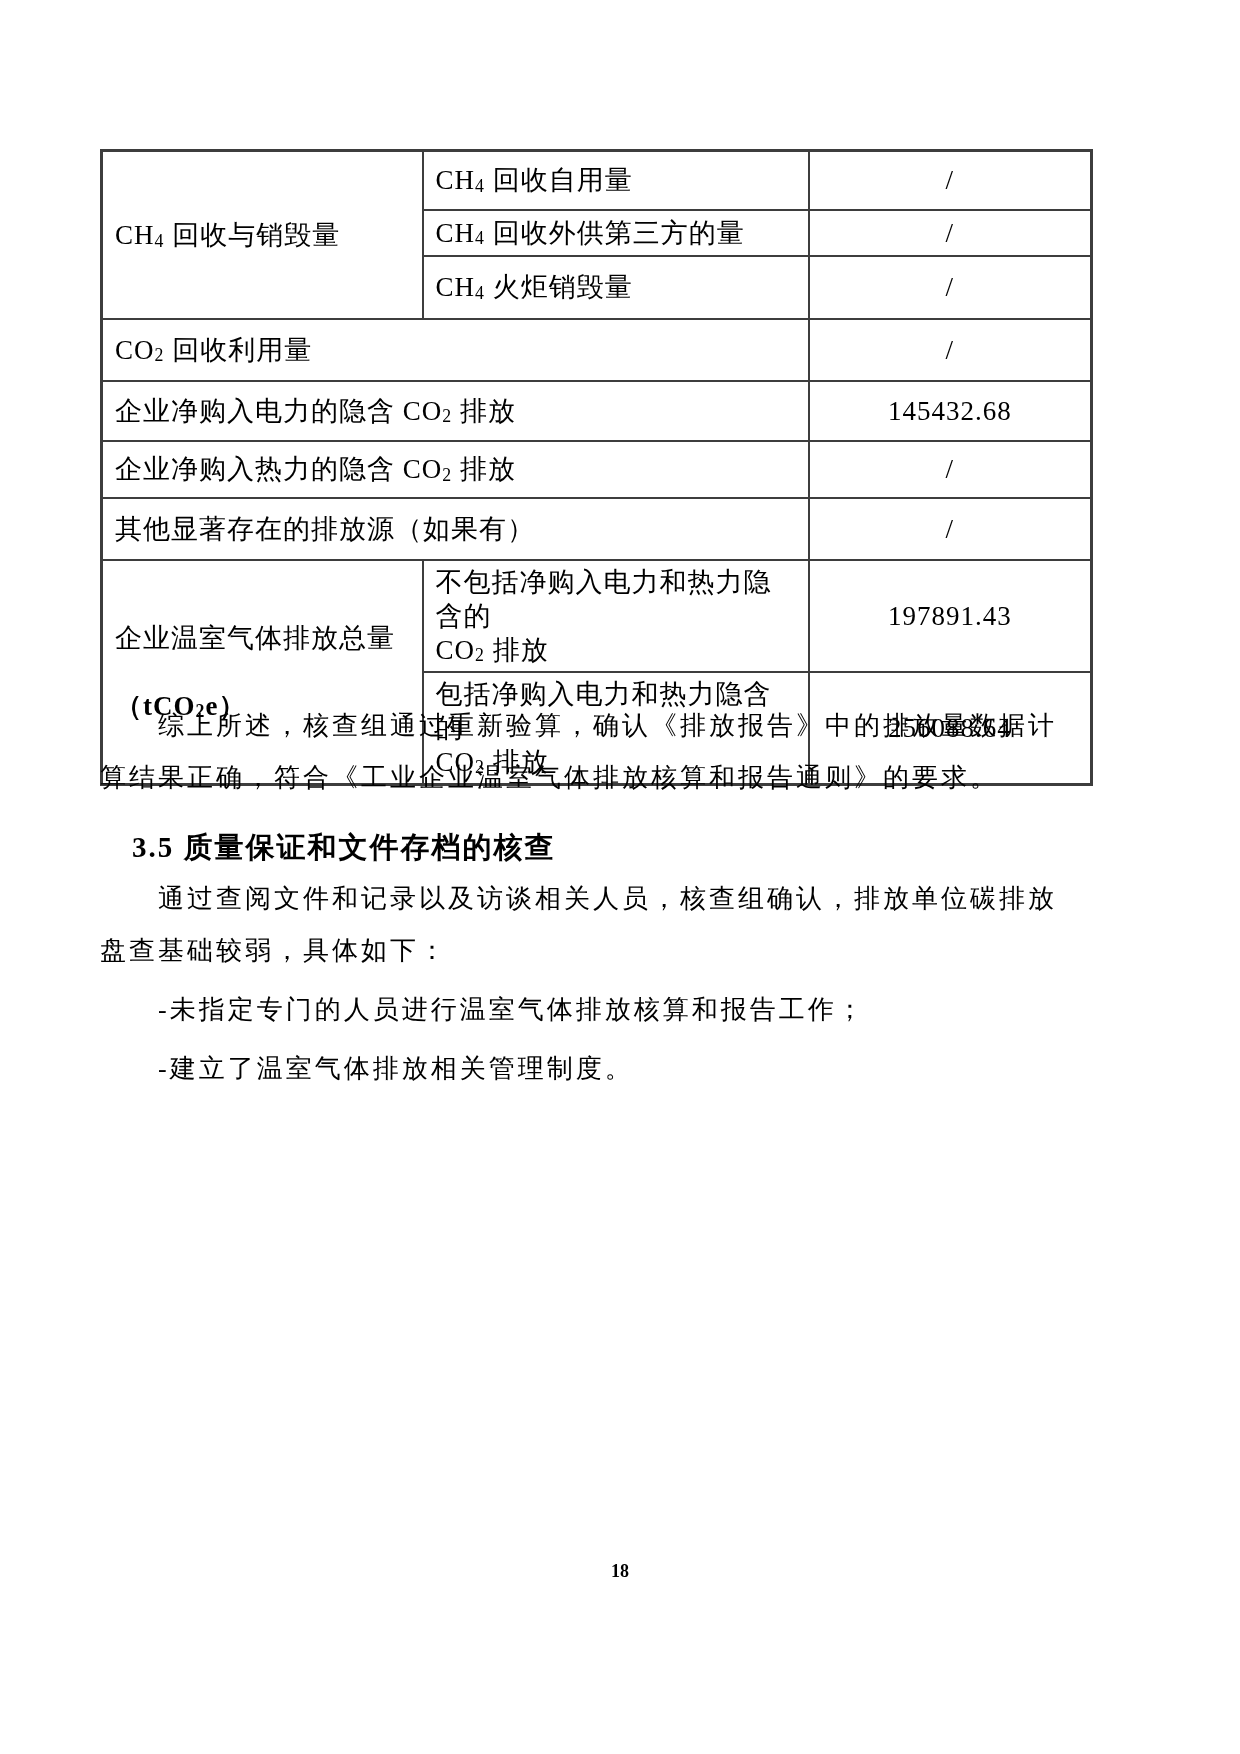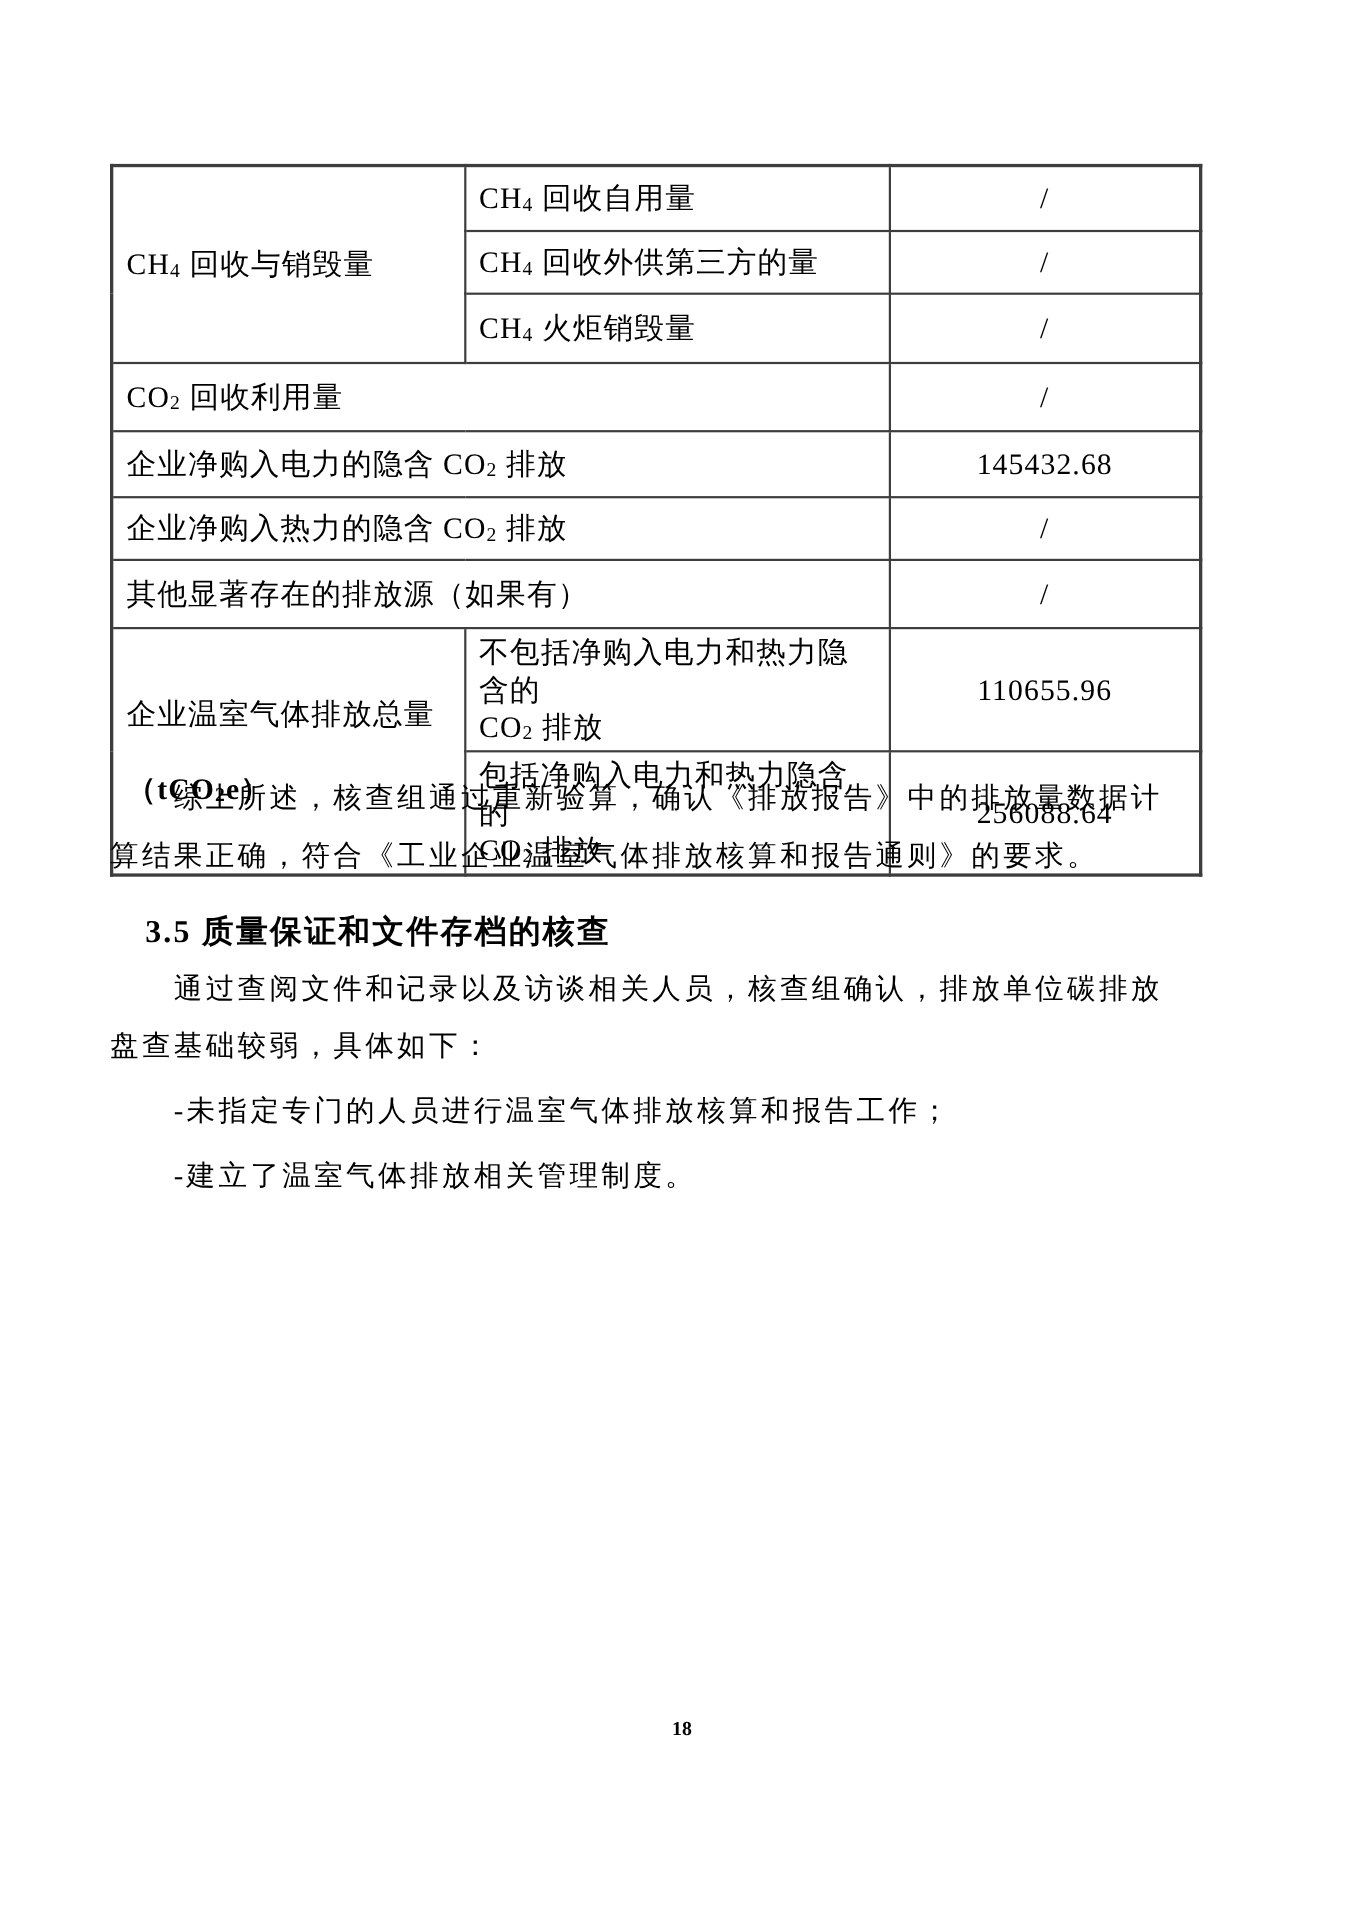--- a/index.html
+++ b/index.html
@@ -76,21 +76,21 @@
         <col style="width:321px">
         <col style="width:386px">
         <col style="width:283px">
       </colgroup>
       <tbody>
         <tr style="height:59px">
           <td class="group" rowspan="3">CH<sub>4</sub> 回收与销毁量</td>
           <td>CH<sub>4</sub> 回收自用量</td>
           <td class="val">/</td>
         </tr>
-        <tr style="height:57px">
+        <tr style="height:46px">
           <td>CH<sub>4</sub> 回收外供第三方的量</td>
           <td class="val">/</td>
         </tr>
         <tr style="height:63px">
           <td>CH<sub>4</sub> 火炬销毁量</td>
           <td class="val">/</td>
         </tr>
         <tr style="height:62px">
           <td colspan="2">CO<sub>2</sub> 回收利用量</td>
           <td class="val">/</td>
@@ -107,21 +107,21 @@
           <td colspan="2">其他显著存在的排放源（如果有）</td>
           <td class="val">/</td>
         </tr>
         <tr style="height:70px">
           <td class="group" rowspan="2">
             <span class="norm-line">企业温室气体排放总量</span>
             <span class="bold-line">（tCO<sub>2</sub>e）</span>
           </td>
           <td>不包括净购入电力和热力隐含的
 CO<sub>2</sub> 排放</td>
-          <td class="val">110655.96</td>
+          <td class="val">197891.43</td>
         </tr>
         <tr style="height:63px">
           <td>包括净购入电力和热力隐含的
 CO<sub>2</sub> 排放</td>
           <td class="val">256088.64</td>
         </tr>
       </tbody>
     </table>
   </div>
 

